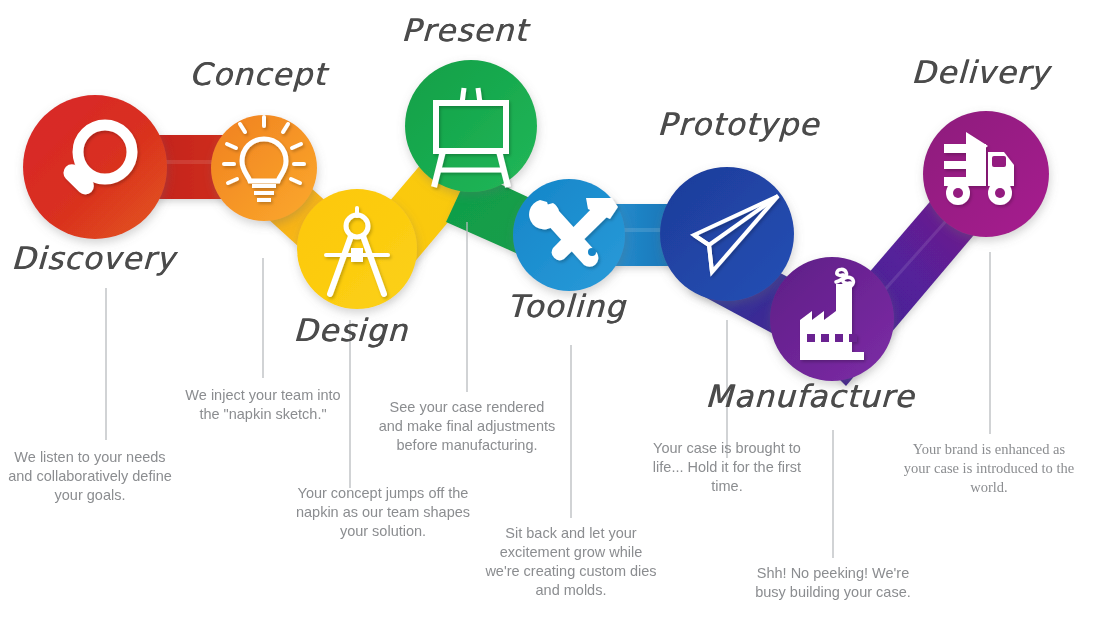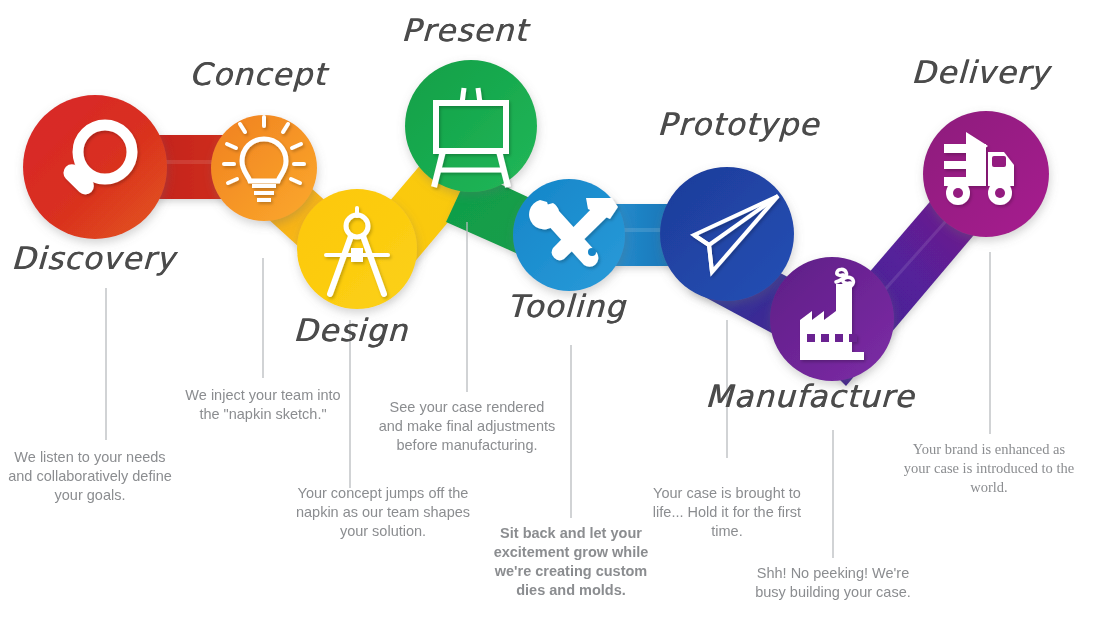--- a/index.html
+++ b/index.html
@@ -284,18 +284,18 @@
   <div class="stage-label" style="left:404px; top:12px;">Present</div>
   <div class="stage-label" style="left:510px; top:288px;">Tooling</div>
   <div class="stage-label" style="left:660px; top:106px;">Prototype</div>
   <div class="stage-label" style="left:708px; top:378px;">Manufacture</div>
   <div class="stage-label" style="left:914px; top:54px;">Delivery</div>
 
   <div class="desc" style="left:1px; top:448px;">We listen to your needs and collaboratively define your goals.</div>
   <div class="desc" style="left:174px; top:386px;">We inject your team into the "napkin sketch."</div>
   <div class="desc" style="left:262px; top:484px;margin-left:32px;">Your concept jumps off the napkin as our team shapes your solution.</div>
   <div class="desc" style="left:378px; top:398px;">See your case rendered and make final adjustments before manufacturing.</div>
-  <div class="desc" style="left:482px; top:524px;font-weight:bold;">Sit back and let your excitement grow while we're creating custom dies and molds.</div>
-  <div class="desc" style="left:638px; top:484px;">Your case is brought to life...  Hold it for the first time.</div>
+  <div class="desc" style="left:482px; top:524px;">Sit back and let your excitement grow while we're creating custom dies and molds.</div>
+  <div class="desc" style="left:638px; top:439px;">Your case is brought to life...  Hold it for the first time.</div>
   <div class="desc" style="left:744px; top:564px;">Shh!  No peeking! We're busy building your case.</div>
   <div class="desc" style="left:900px; top:440px;font-family:Liberation Serif, serif;">Your brand is enhanced as your case is introduced to the world.</div>
 
 </div>
 
 </body></html>

